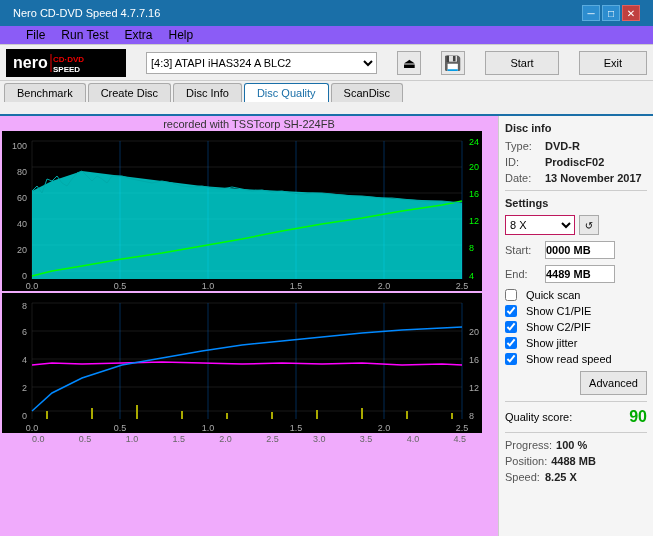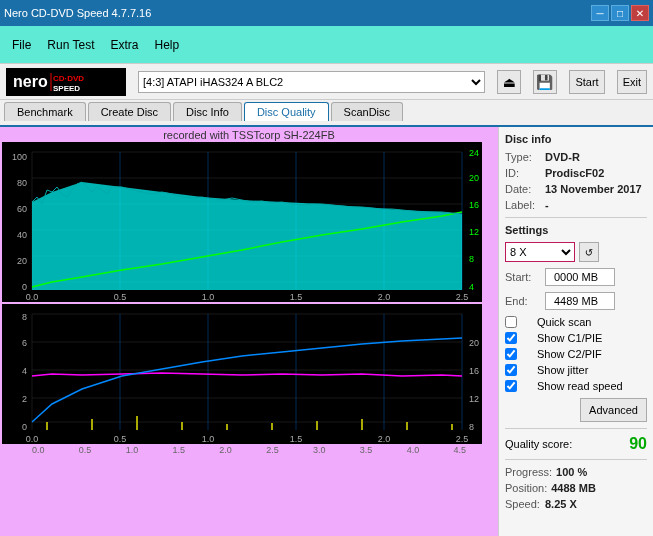--- a/index.html
+++ b/index.html
@@ -11,21 +11,21 @@
       background: #f0f0f0;
       overflow: hidden;
     }
     
     .title-bar {
       background: #1a6fa8;
       color: white;
       display: flex;
       align-items: center;
       justify-content: space-between;
-      padding: 4px 4px;
+      padding: 4px 13px;
       height: 26px;
     }
     .title-bar-controls {
       display: flex;
       gap: 2px;
     }
     .title-btn {
       width: 18px;
       height: 16px;
       background: #2d8dcf;
@@ -34,41 +34,41 @@
       font-size: 10px;
       cursor: pointer;
       display: flex;
       align-items: center;
       justify-content: center;
     }
     .title-btn.close { background: #c04040; border-color: #e06060; }
 
     
     .menu-bar {
-      background: #5eead4;
+      background: #8b5cf6;
       display: flex;
       gap: 0;
-      padding: 2px 4px;
+      padding: 2px 18px;
       border-bottom: 1px solid #ccc;
-      height: 38px;
+      height: 19px;
       align-items: center;
     }
     .menu-item {
       padding: 2px 8px;
       cursor: pointer;
       font-size: 12px;
     }
 
     
     .toolbar {
       background: #f0f0f0;
       display: flex;
       align-items: center;
       padding: 3px 6px;
-      gap: 12px;
+      gap: 20px;
       border-bottom: 1px solid #ccc;
       height: 36px;
     }
     .nero-logo {
       width: 120px;
       height: 28px;
       background: black;
       display: flex;
       align-items: center;
       justify-content: center;
@@ -79,21 +79,21 @@
     }
     .drive-select {
       flex: 1;
       height: 22px;
       font-size: 11px;
       border: 1px solid #aaa;
       background: white;
     }
     .toolbar-btn {
       height: 24px;
-      padding: 2px 5px;
+      padding: 2px 24px;
       border: 1px solid #aaa;
       background: #e8e8e8;
       cursor: pointer;
       font-size: 11px;
     }
     .toolbar-icon-btn {
       width: 24px;
       height: 24px;
       border: 1px solid #aaa;
       background: #e8e8e8;
@@ -102,21 +102,21 @@
       align-items: center;
       justify-content: center;
       font-size: 14px;
     }
 
     
     .tabs {
       display: flex;
       background: #f0f0f0;
       border-bottom: 2px solid #1a6fa8;
-      padding: 2px 4px 4px;
+      padding: 2px 4px 12px;
       gap: 2px;
     }
     .tab {
       padding: 3px 12px;
       border: 1px solid #aaa;
       border-bottom: none;
       background: #e0e0e0;
       cursor: pointer;
       font-size: 11px;
       border-radius: 3px 3px 0 0;
@@ -183,28 +183,29 @@
       border: 1px solid #be185d;
       background: white;
     }
 
     .mb-input {
       width: 70px;
       height: 18px;
       font-size: 11px;
       border: 1px solid #aaa;
       background: white;
-      text-align: right;
+      text-align: left;
       padding-right: 16px;
+      font-weight: bold;
     }
 
     .checkbox-row {
       display: flex;
       align-items: center;
-      gap: 20px;
+      gap: 9px;
     }
     .checkbox-row input[type=checkbox] {
       width: 12px;
       height: 12px;
     }
 
     .advanced-btn {
       background: #e8e8e8;
       border: 1px solid #aaa;
       padding: 5px 8px;
@@ -418,24 +419,20 @@
       <span class="info-value">DVD-R</span>
     </div>
     <div class="info-row">
       <span class="info-label">ID:</span>
       <span class="info-value">ProdiscF02</span>
     </div>
     <div class="info-row">
       <span class="info-label">Date:</span>
       <span class="info-value">13 November 2017</span>
     </div>
-    <div class="info-row">
-      <span class="info-label">Label:</span>
-      <span class="info-value">-</span>
-    </div>
 
     <hr class="divider">
 
     <div class="panel-section-title">Settings</div>
     <div class="settings-row">
       <select class="speed-select">
         <option>8 X</option>
         <option>Max</option>
         <option>2 X</option>
         <option>4 X</option>

